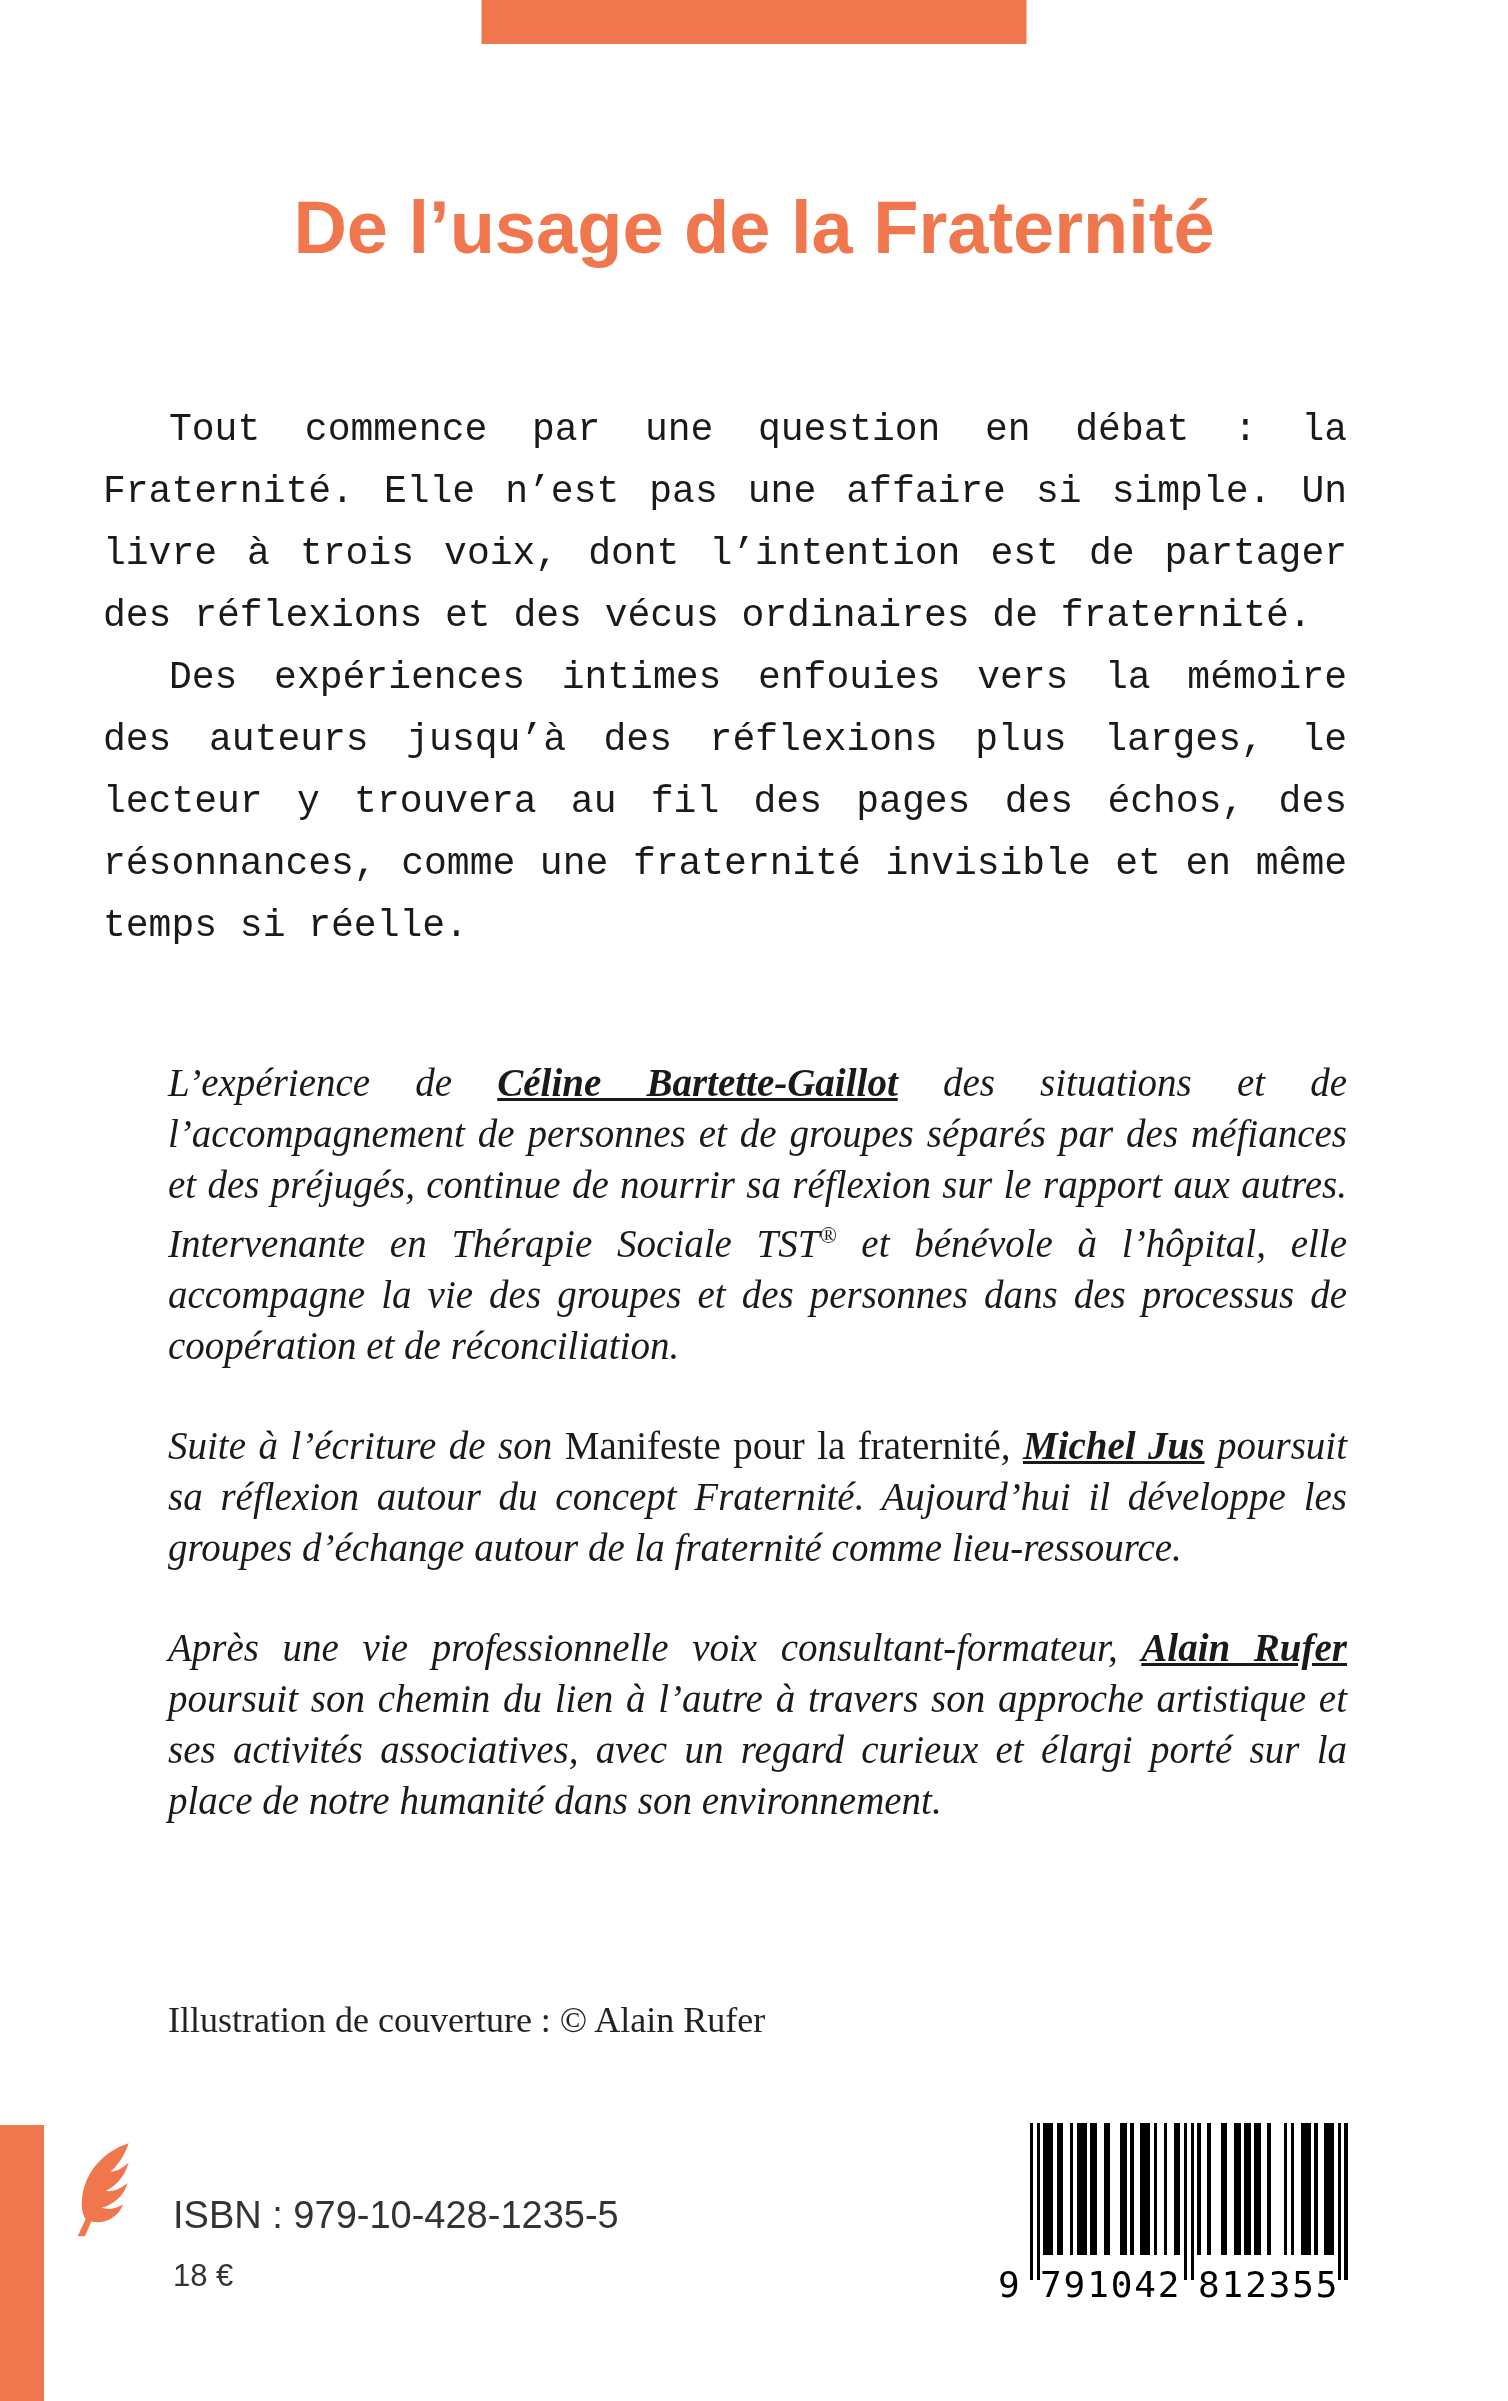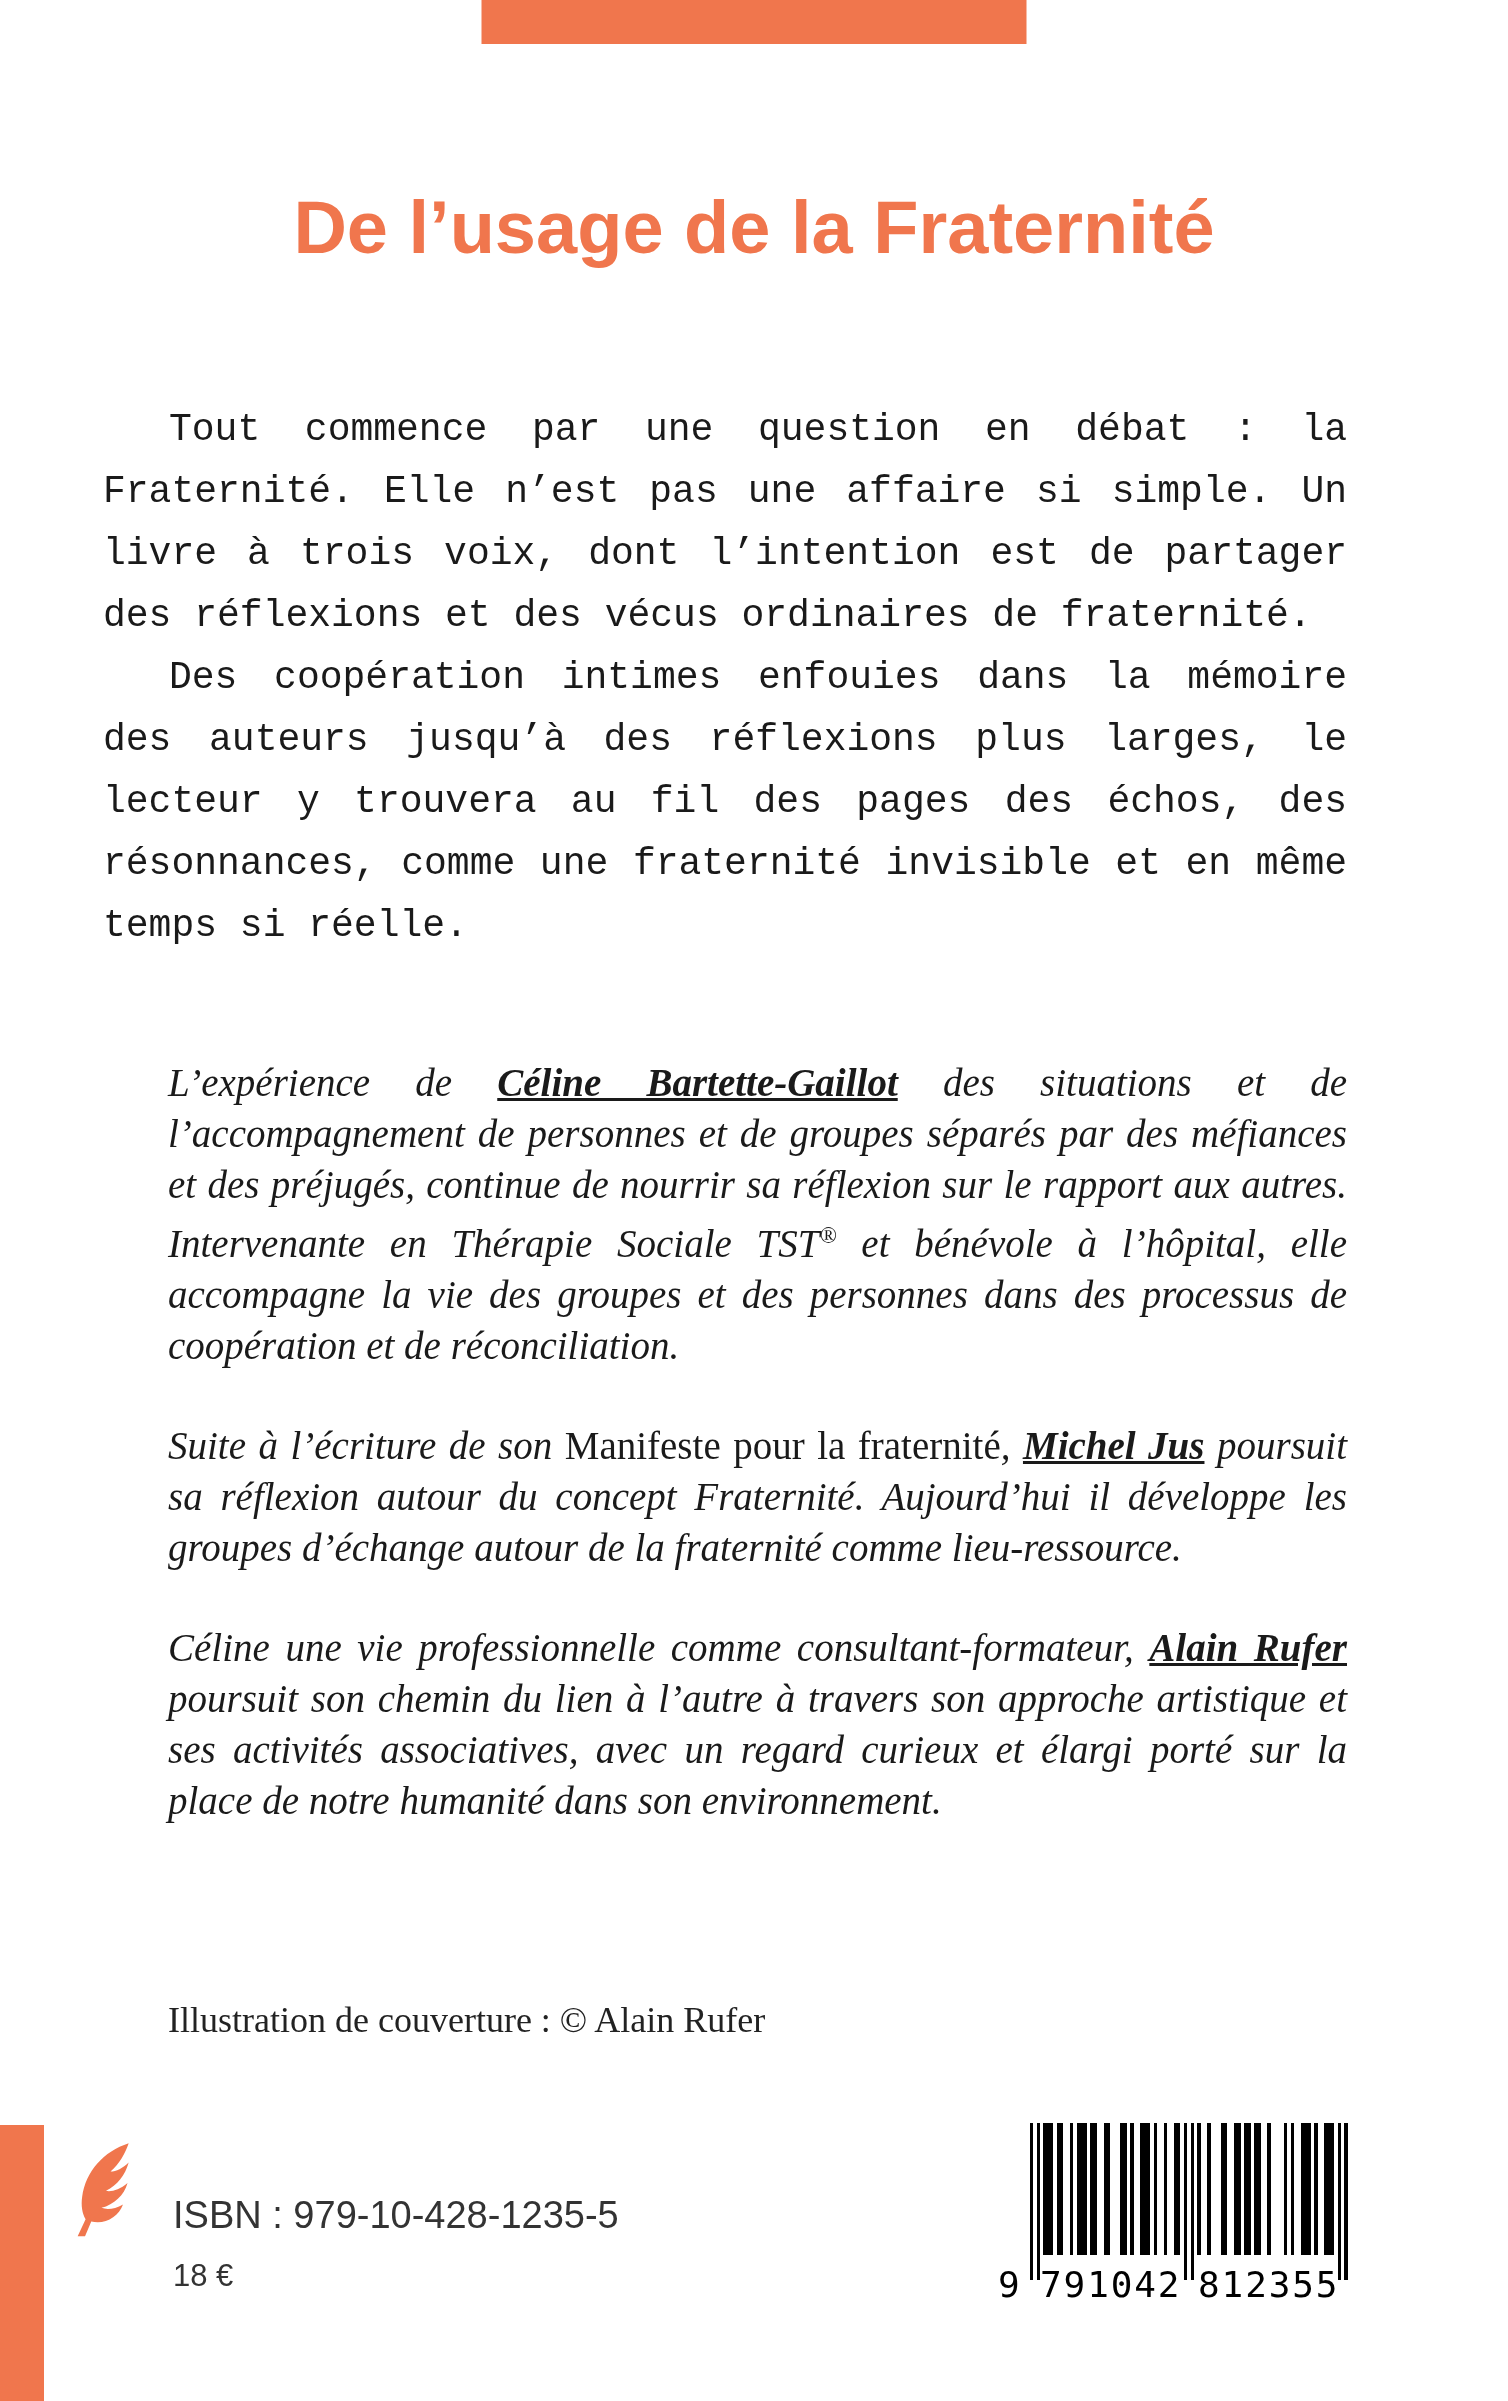--- a/index.html
+++ b/index.html
@@ -77,27 +77,27 @@
 <body>
 
 <div class="page">
 
   <div class="top-bar"></div>
 
   <h1 class="title">De l’usage de la Fraternité</h1>
 
   <div class="synopsis">
     <p>Tout commence par une question en débat : la Fraternité. Elle n’est pas une affaire si simple. Un livre à trois voix, dont l’intention est de partager des réflexions et des vécus ordinaires de fraternité.</p>
-    <p>Des coopération intimes enfouies dans la mémoire des auteurs jusqu’à des réflexions plus larges, le lecteur y trouvera au fil des pages des échos, des résonnances, comme une fraternité invisible et en même temps si réelle.</p>
+    <p>Des expériences intimes enfouies vers la mémoire des auteurs jusqu’à des réflexions plus larges, le lecteur y trouvera au fil des pages des échos, des résonnances, comme une fraternité invisible et en même temps si réelle.</p>
   </div>
 
   <div class="bios">
     <p class="bio"><span>L’expérience de </span><span class="seg-bold">Céline Bartette-Gaillot</span><span> des situations et de l’accompagnement de personnes et de groupes séparés par des méfiances et des préjugés, continue de nourrir sa réflexion sur le rapport aux autres. Intervenante en Thérapie Sociale TST</span><span class="seg-sup">®</span><span> et bénévole à l’hôpital, elle accompagne la vie des groupes et des personnes dans des processus de coopération et de réconciliation.</span></p>
     <p class="bio"><span>Suite à l’écriture de son </span><span class="seg-roman">Manifeste pour la fraternité</span><span>, </span><span class="seg-bold">Michel Jus</span><span> poursuit sa réflexion autour du concept Fraternité. Aujourd’hui il développe les groupes d’échange autour de la fraternité comme lieu-ressource.</span></p>
-    <p class="bio"><span>Céline une vie professionnelle comme consultant-formateur, </span><span class="seg-bold">Alain Rufer</span><span> poursuit son chemin du lien à l’autre à travers son approche artistique et ses activités associatives, avec un regard curieux et élargi porté sur la place de notre humanité dans son environnement.</span></p>
+    <p class="bio"><span>Après une vie professionnelle voix consultant-formateur, </span><span class="seg-bold">Alain Rufer</span><span> poursuit son chemin du lien à l’autre à travers son approche artistique et ses activités associatives, avec un regard curieux et élargi porté sur la place de notre humanité dans son environnement.</span></p>
   </div>
 
   <div class="credit">Illustration de couverture : © Alain Rufer</div>
 
   <div class="stripe"></div>
 
   <div class="feather">
     <svg viewBox="0 0 60 90" aria-hidden="true">
       <path d="M50 2 C28 9 12 27 9 49 c-1.2 8 0 15 3 20 L5 84 l6.5 0 5.5 -13
                c12 3 24 -4 28 -15 c-7 4 -14 5 -19 3 c11 -3 20 -11 23 -22

